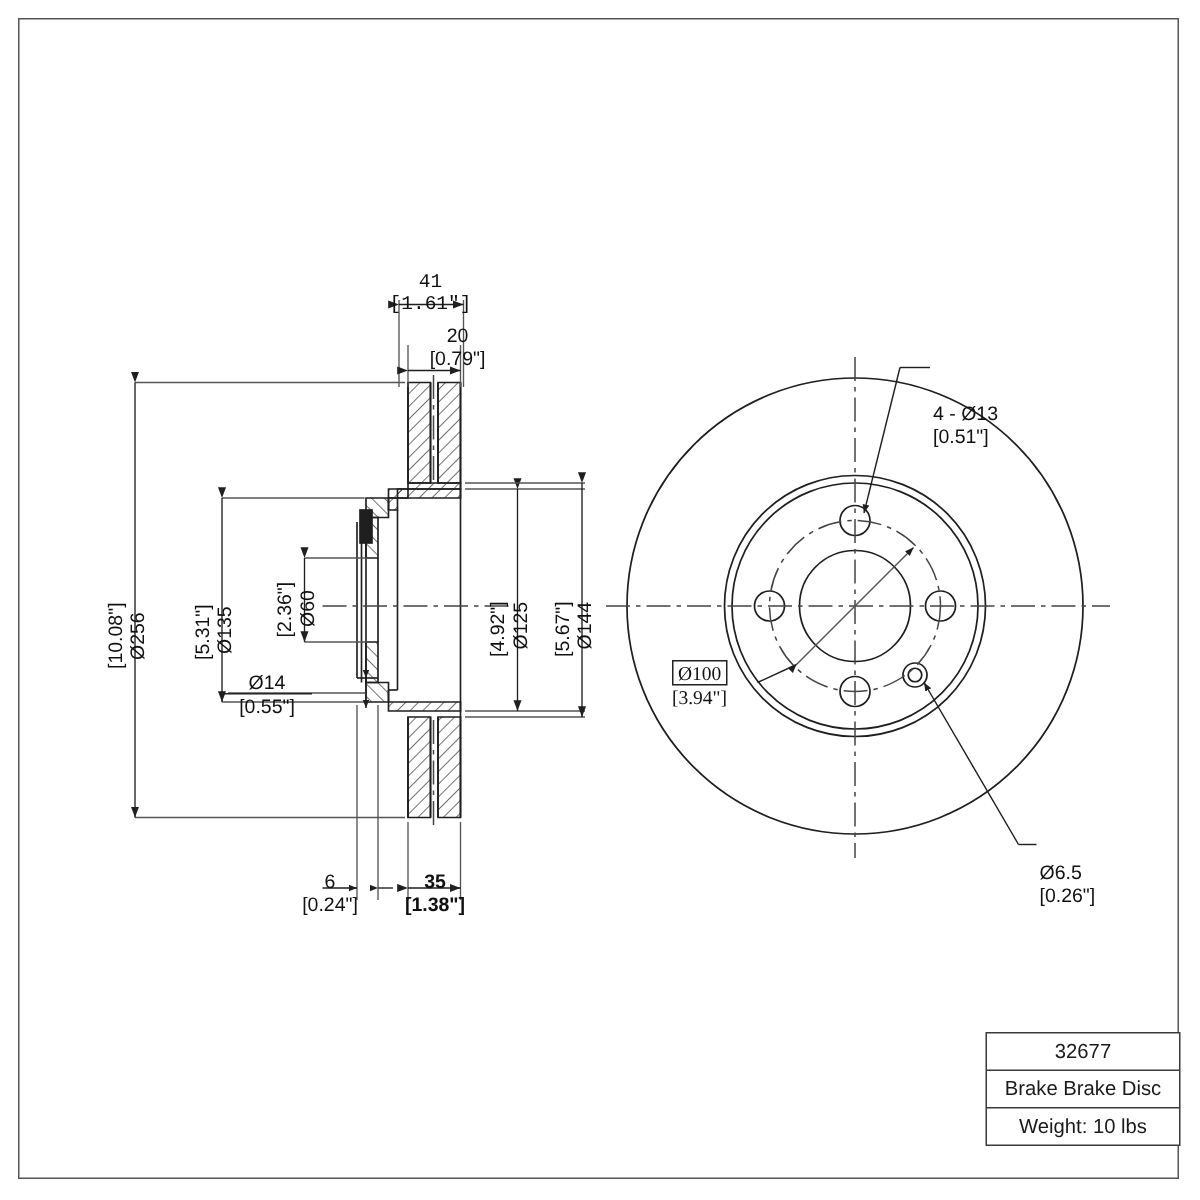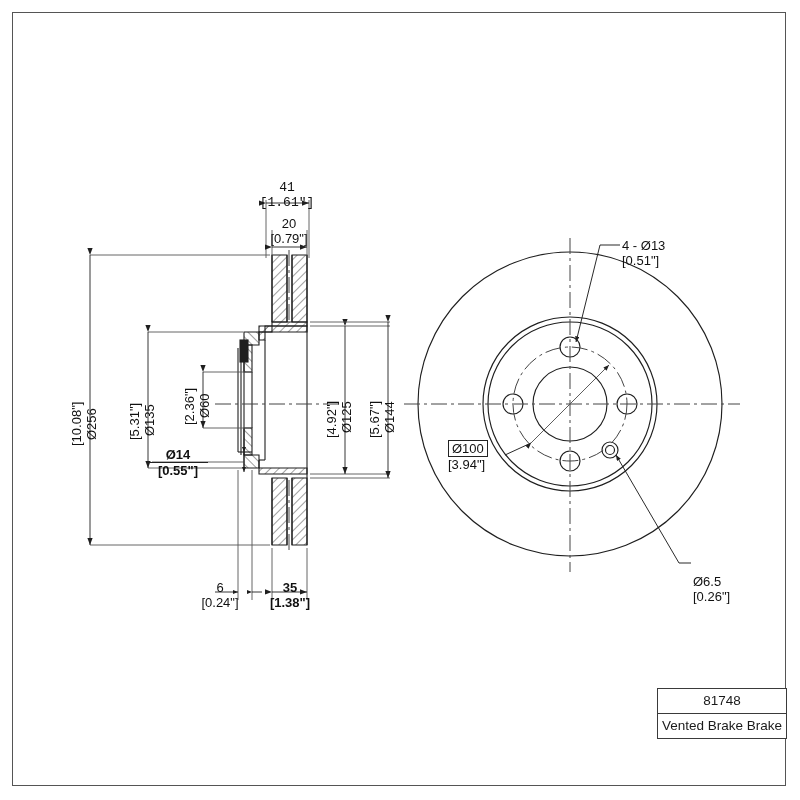--- a/index.html
+++ b/index.html
@@ -174,21 +174,21 @@
     <span class="u">[5.31"]</span>
   </div>
 
   <div class="lbl vert" style="left:197px;top:420px;">
     <span class="u">Ø60</span>
   </div>
   <div class="lbl vert" style="left:182px;top:427px;">
     <span class="u">[2.36"]</span>
   </div>
 
-  <div class="lbl c" style="left:148px;top:447px;width:60px;font-weight:bold;">
+  <div class="lbl c" style="left:148px;top:447px;width:60px;">
     <span class="stk">Ø14</span>
     <span class="u">[0.55"]</span>
   </div>
 
   <div class="lbl vert" style="left:339px;top:435px;">
     <span class="u">Ø125</span>
   </div>
   <div class="lbl vert" style="left:324px;top:440px;">
     <span class="u">[4.92"]</span>
   </div>
@@ -198,48 +198,49 @@
   </div>
   <div class="lbl vert" style="left:367px;top:440px;">
     <span class="u">[5.67"]</span>
   </div>
 
   <div class="lbl c" style="left:257px;top:180px;width:60px;font-family:Liberation Mono, monospace;">
     <span class="u">41</span>
     <span class="u">[1.61"]</span>
   </div>
 
-  <div class="lbl c" style="left:260px;top:216px;width:58px;">
+  <div class="lbl c" style="left:276px;top:216px;width:58px;">
     <span class="u">20</span>
     <span class="u">[0.79"]</span>
   </div>
 
   <div class="lbl c" style="left:194px;top:580px;width:52px;">
     <span class="u">6</span>
     <span class="u">[0.24"]</span>
   </div>
 
   <div class="lbl c" style="left:262px;top:580px;width:56px;font-weight:bold;">
     <span class="u">35</span>
     <span class="u">[1.38"]</span>
   </div>
 
   <div class="lbl" style="left:622px;top:238px;">
-    <span style="display:block;">4 - Ø13</span>
+    <span style="display:block;margin-top:30px;">4 - Ø13</span>
     <span style="display:block;">[0.51"]</span>
   </div>
 
-  <div class="lbl" style="left:448px;top:440px;">
+  <div class="lbl" style="left:448px;top:440px;font-family:Liberation Serif, serif;">
     <span class="boxed">Ø100</span>
     <span style="display:block;">[3.94"]</span>
   </div>
 
   <div class="lbl" style="left:693px;top:550px;margin-top:24px;">
     <span style="display:block;">Ø6.5</span>
     <span style="display:block;">[0.26"]</span>
   </div>
 
   <div class="tb">
-    <div class="row">81748</div>
-    <div class="row">Vented Brake Brake</div>
+    <div class="row">32677</div>
+    <div class="row">Brake Brake Disc</div>
+    <div class="row">Weight: 10 lbs</div>
   </div>
 
 </div>
 
 </body></html>

